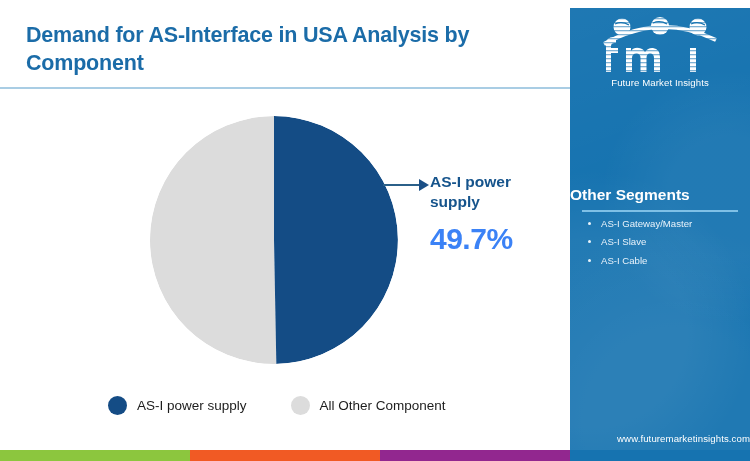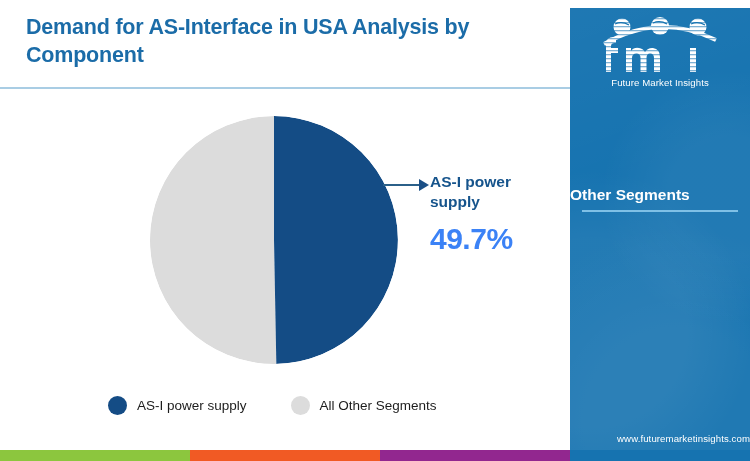--- a/index.html
+++ b/index.html
@@ -21,21 +21,21 @@
     position: absolute;
     left: 0; top: 0;
     width: 570px;
     height: 450px;
     background: #ffffff;
   }
 
   #page-title {
     position: absolute;
     left: 26px;
-    top: 14px;
+    top: 22px;
     width: 500px;
     font-size: 21.5px;
     font-weight: bold;
     line-height: 1.28;
     letter-spacing: -0.2px;
     color: #1b6ca8;
   }
 
   #title-divider {
     position: absolute;
@@ -258,21 +258,21 @@
     <div id="callout-label">AS-I power supply</div>
     <div id="callout-value">49.7%</div>
 
     <div id="legend">
       <div class="legend-item">
         <span class="legend-swatch" style="background:#144c85"></span>
         <span class="legend-text">AS-I power supply</span>
       </div>
       <div class="legend-item">
         <span class="legend-swatch" style="background:#dcdcdc"></span>
-        <span class="legend-text">All Other Segments</span>
+        <span class="legend-text">All Other Component</span>
       </div>
     </div>
   </div>
 
   <div id="side-panel">
     <div id="side-panel-texture"></div>
 
     <div id="logo">
       <svg id="logo-mark" width="140" height="62" viewBox="0 0 140 62">
         <defs>
@@ -305,20 +305,34 @@
                  Q70 35 70 43 L70 58 L64 58 L64 44 Q64 39.5 60 39.5 Q56.5 39.5 56.5 44 L56.5 58
                  L50.5 58 L50.5 44 Q50.5 39.5 46.5 39.5 Q42 39.5 42 44 L42 58 Z" fill="url(#stripes)"></path>
 
         <rect x="100" y="34" width="6" height="24" fill="url(#stripes)"></rect>
       </svg>
       <div id="logo-tagline">Future Market Insights</div>
     </div>
 
     <div id="other-segments-title">Other Segments</div>
     <div id="other-segments-rule"></div>
+    <ul id="other-segments-list">
+      <li>
+        <span class="bullet"></span>
+        <span>AS-I Gateway/Master</span>
+      </li>
+      <li>
+        <span class="bullet"></span>
+        <span>AS-I Slave</span>
+      </li>
+      <li>
+        <span class="bullet"></span>
+        <span>AS-I Cable</span>
+      </li>
+    </ul>
 
     <div id="site-url">www.futuremarketinsights.com</div>
   </div>
 
   <div id="bottom-bar">
     <div class="bar-seg" style="width:190px;background:#8cc63e"></div>
     <div class="bar-seg" style="width:190px;background:#f15a24"></div>
     <div class="bar-seg" style="width:190px;background:#92278f"></div>
     <div class="bar-seg" style="width:180px;background:#1673b0"></div>
   </div>

